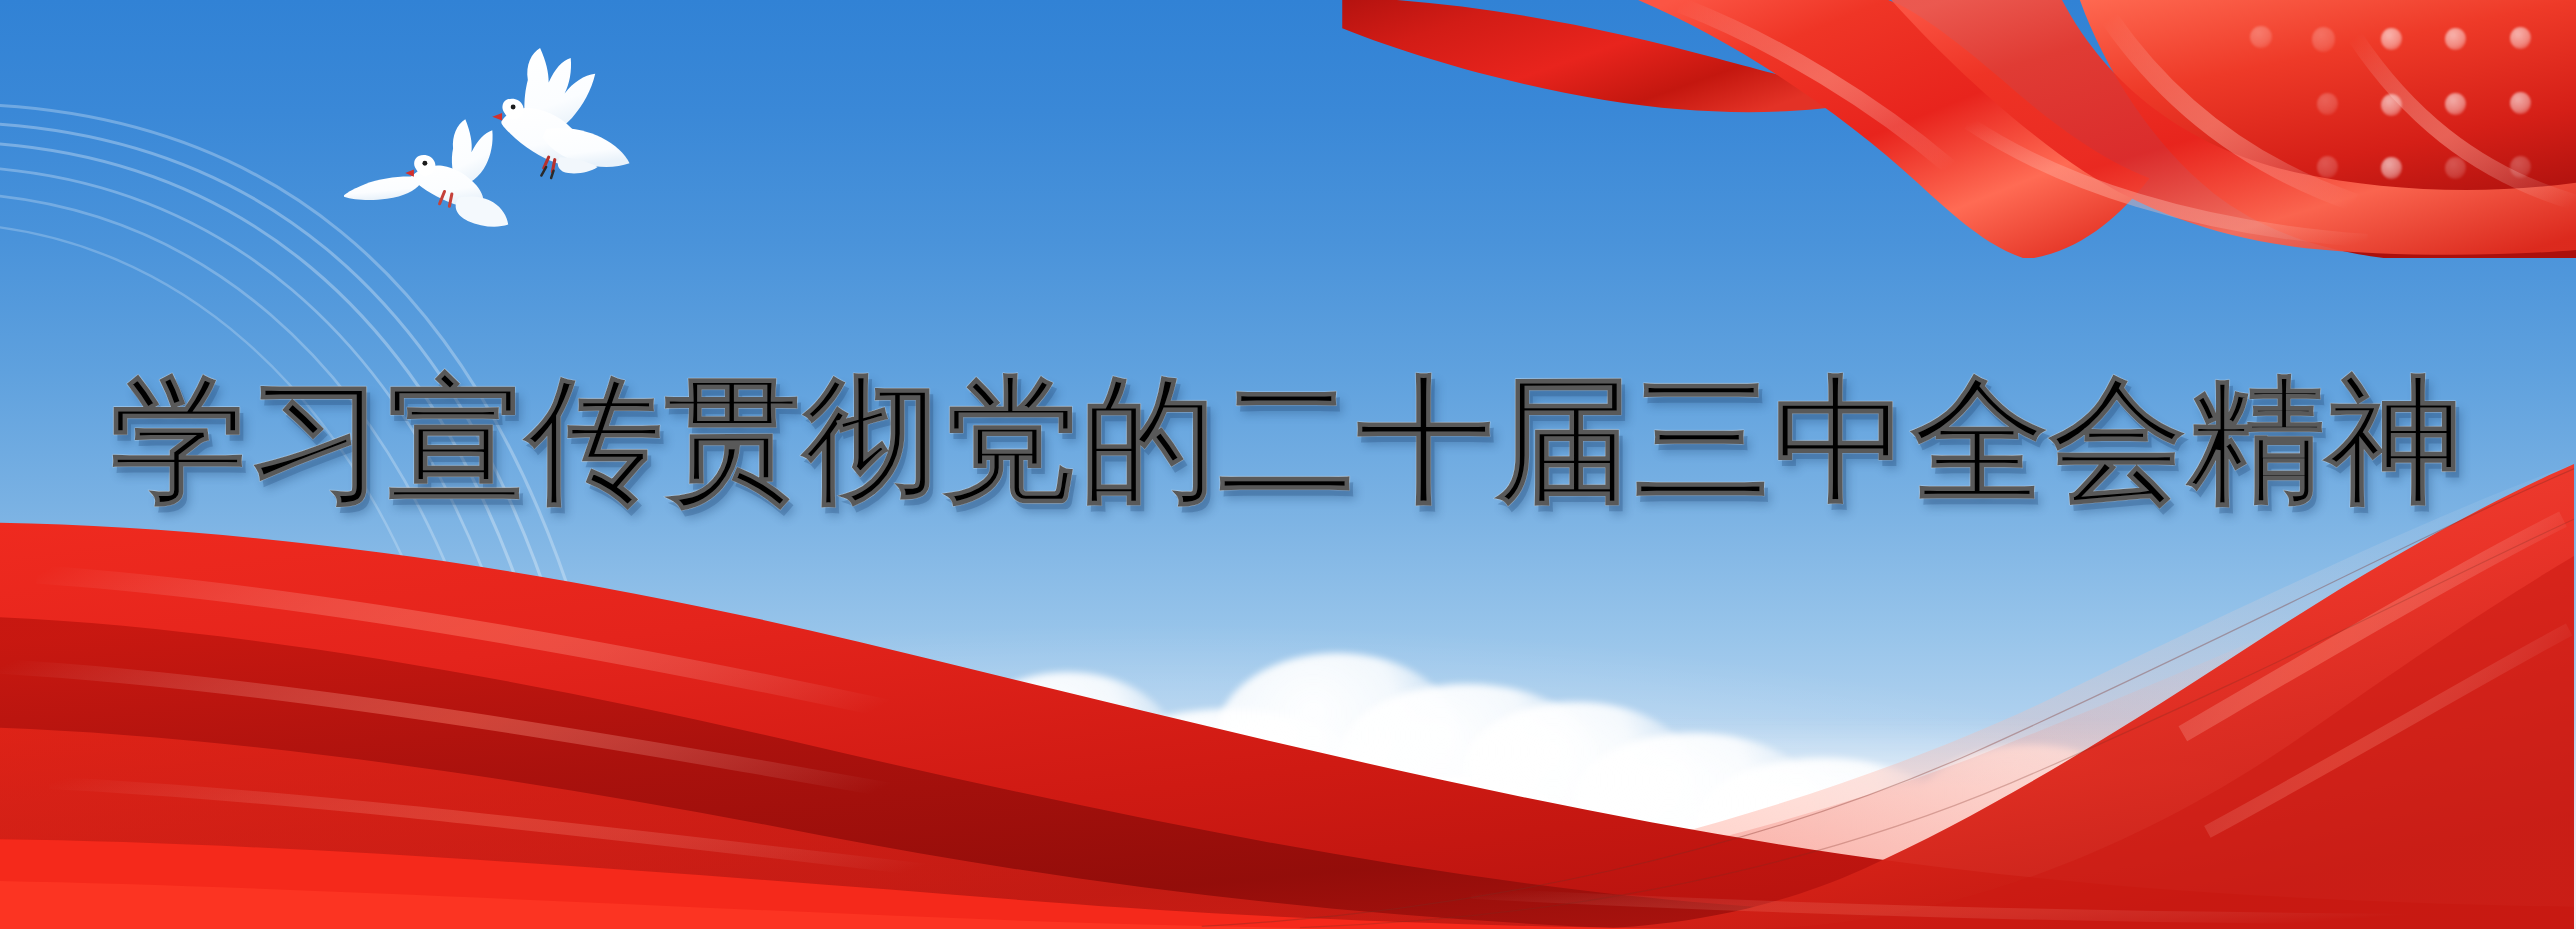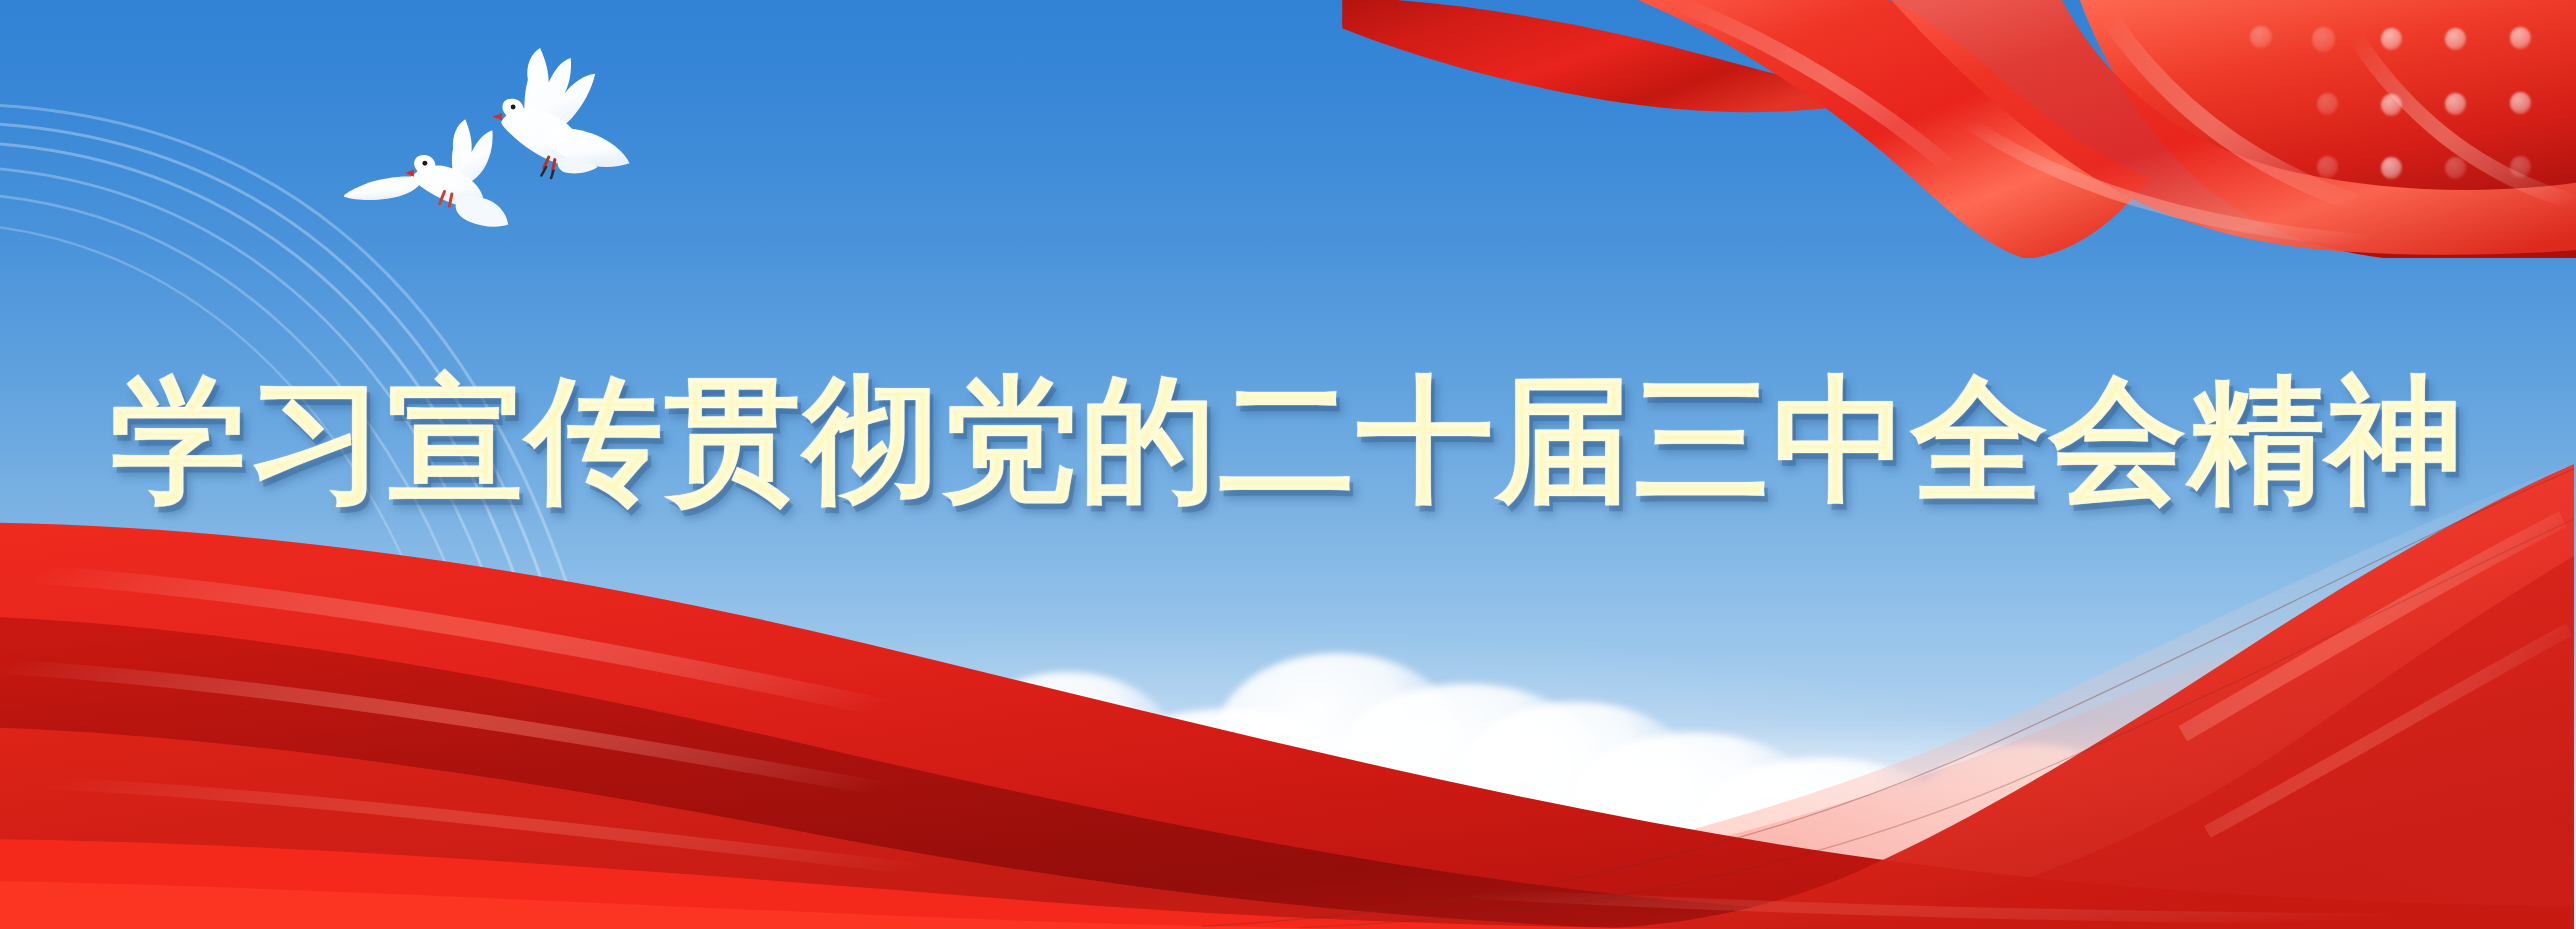--- a/index.html
+++ b/index.html
@@ -80,21 +80,21 @@
     text-align:center;
     pointer-events:none;
   }
   .title{
     display:inline-block;
     font-family:"Liberation Serif","DejaVu Serif",serif;
     font-weight:700;
     font-size:136px;
     line-height:1.08;
     letter-spacing:2.5px;
-    color:#fef9c3;
+    color:#000000;
     text-shadow:
        3.7px 5.5px 0 rgba(40,80,125,.30),
        6.1px 8.6px 9.8px rgba(30,70,115,.33),
        0 0 1.2px rgba(255,255,255,.9);
     -webkit-text-stroke:0.6px rgba(255,255,255,.35);
     white-space:nowrap;
   }
 </style>
 </head>
 <body>

